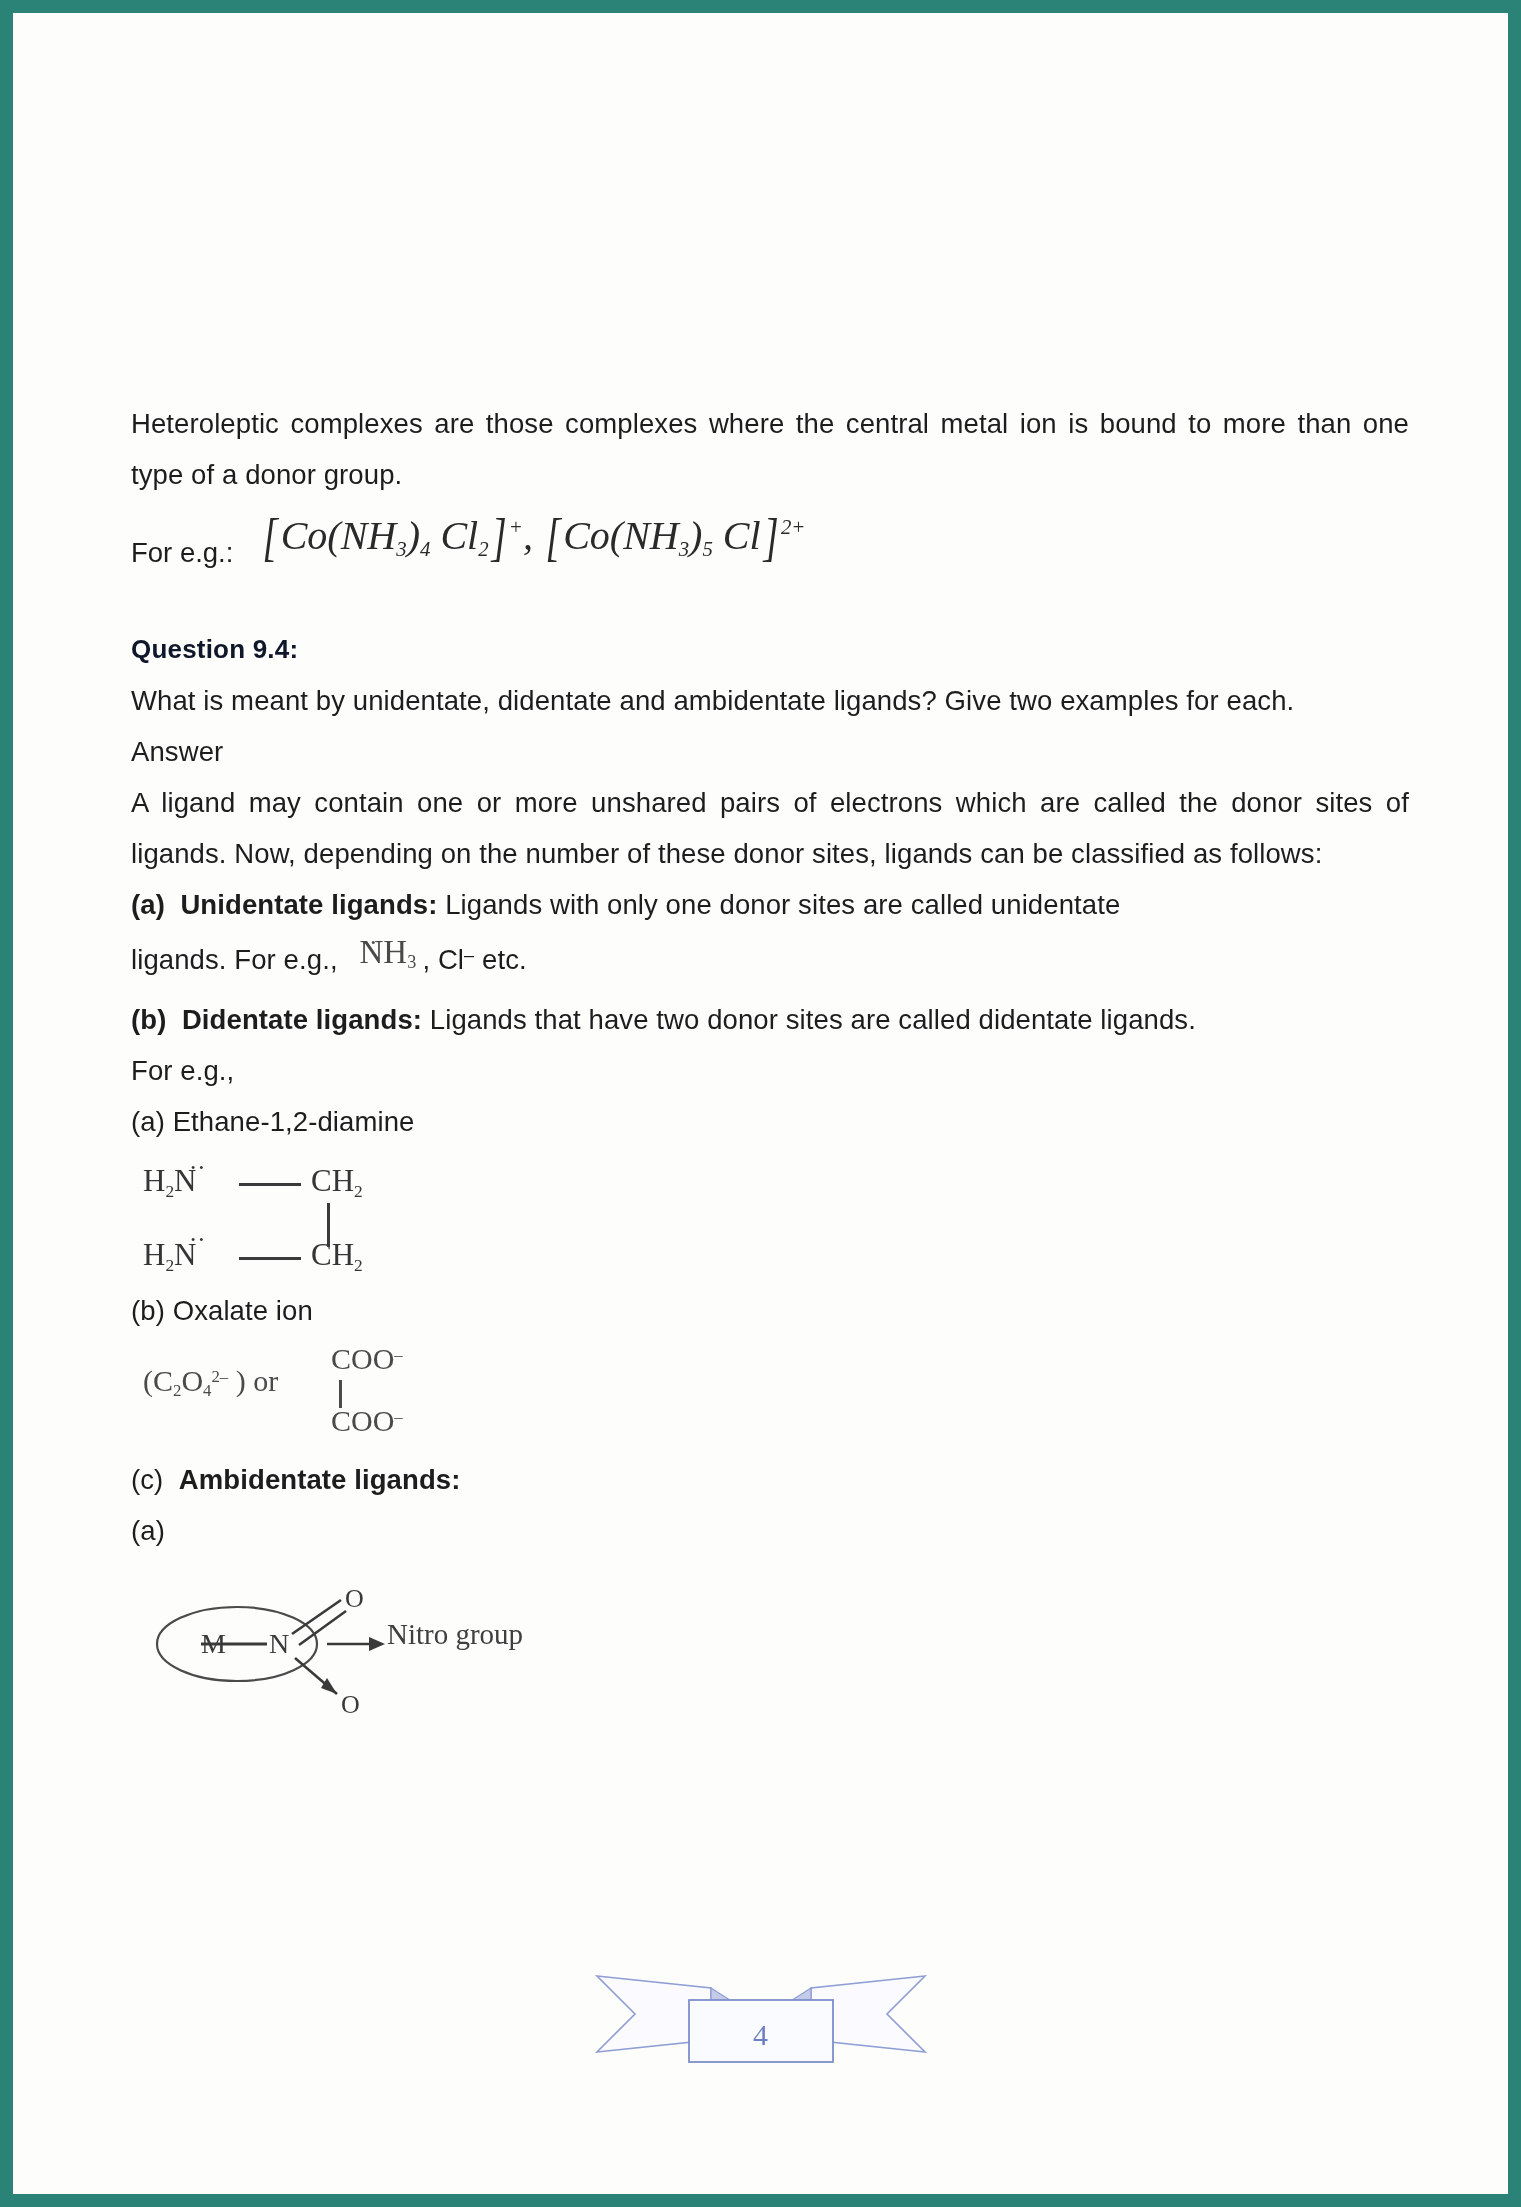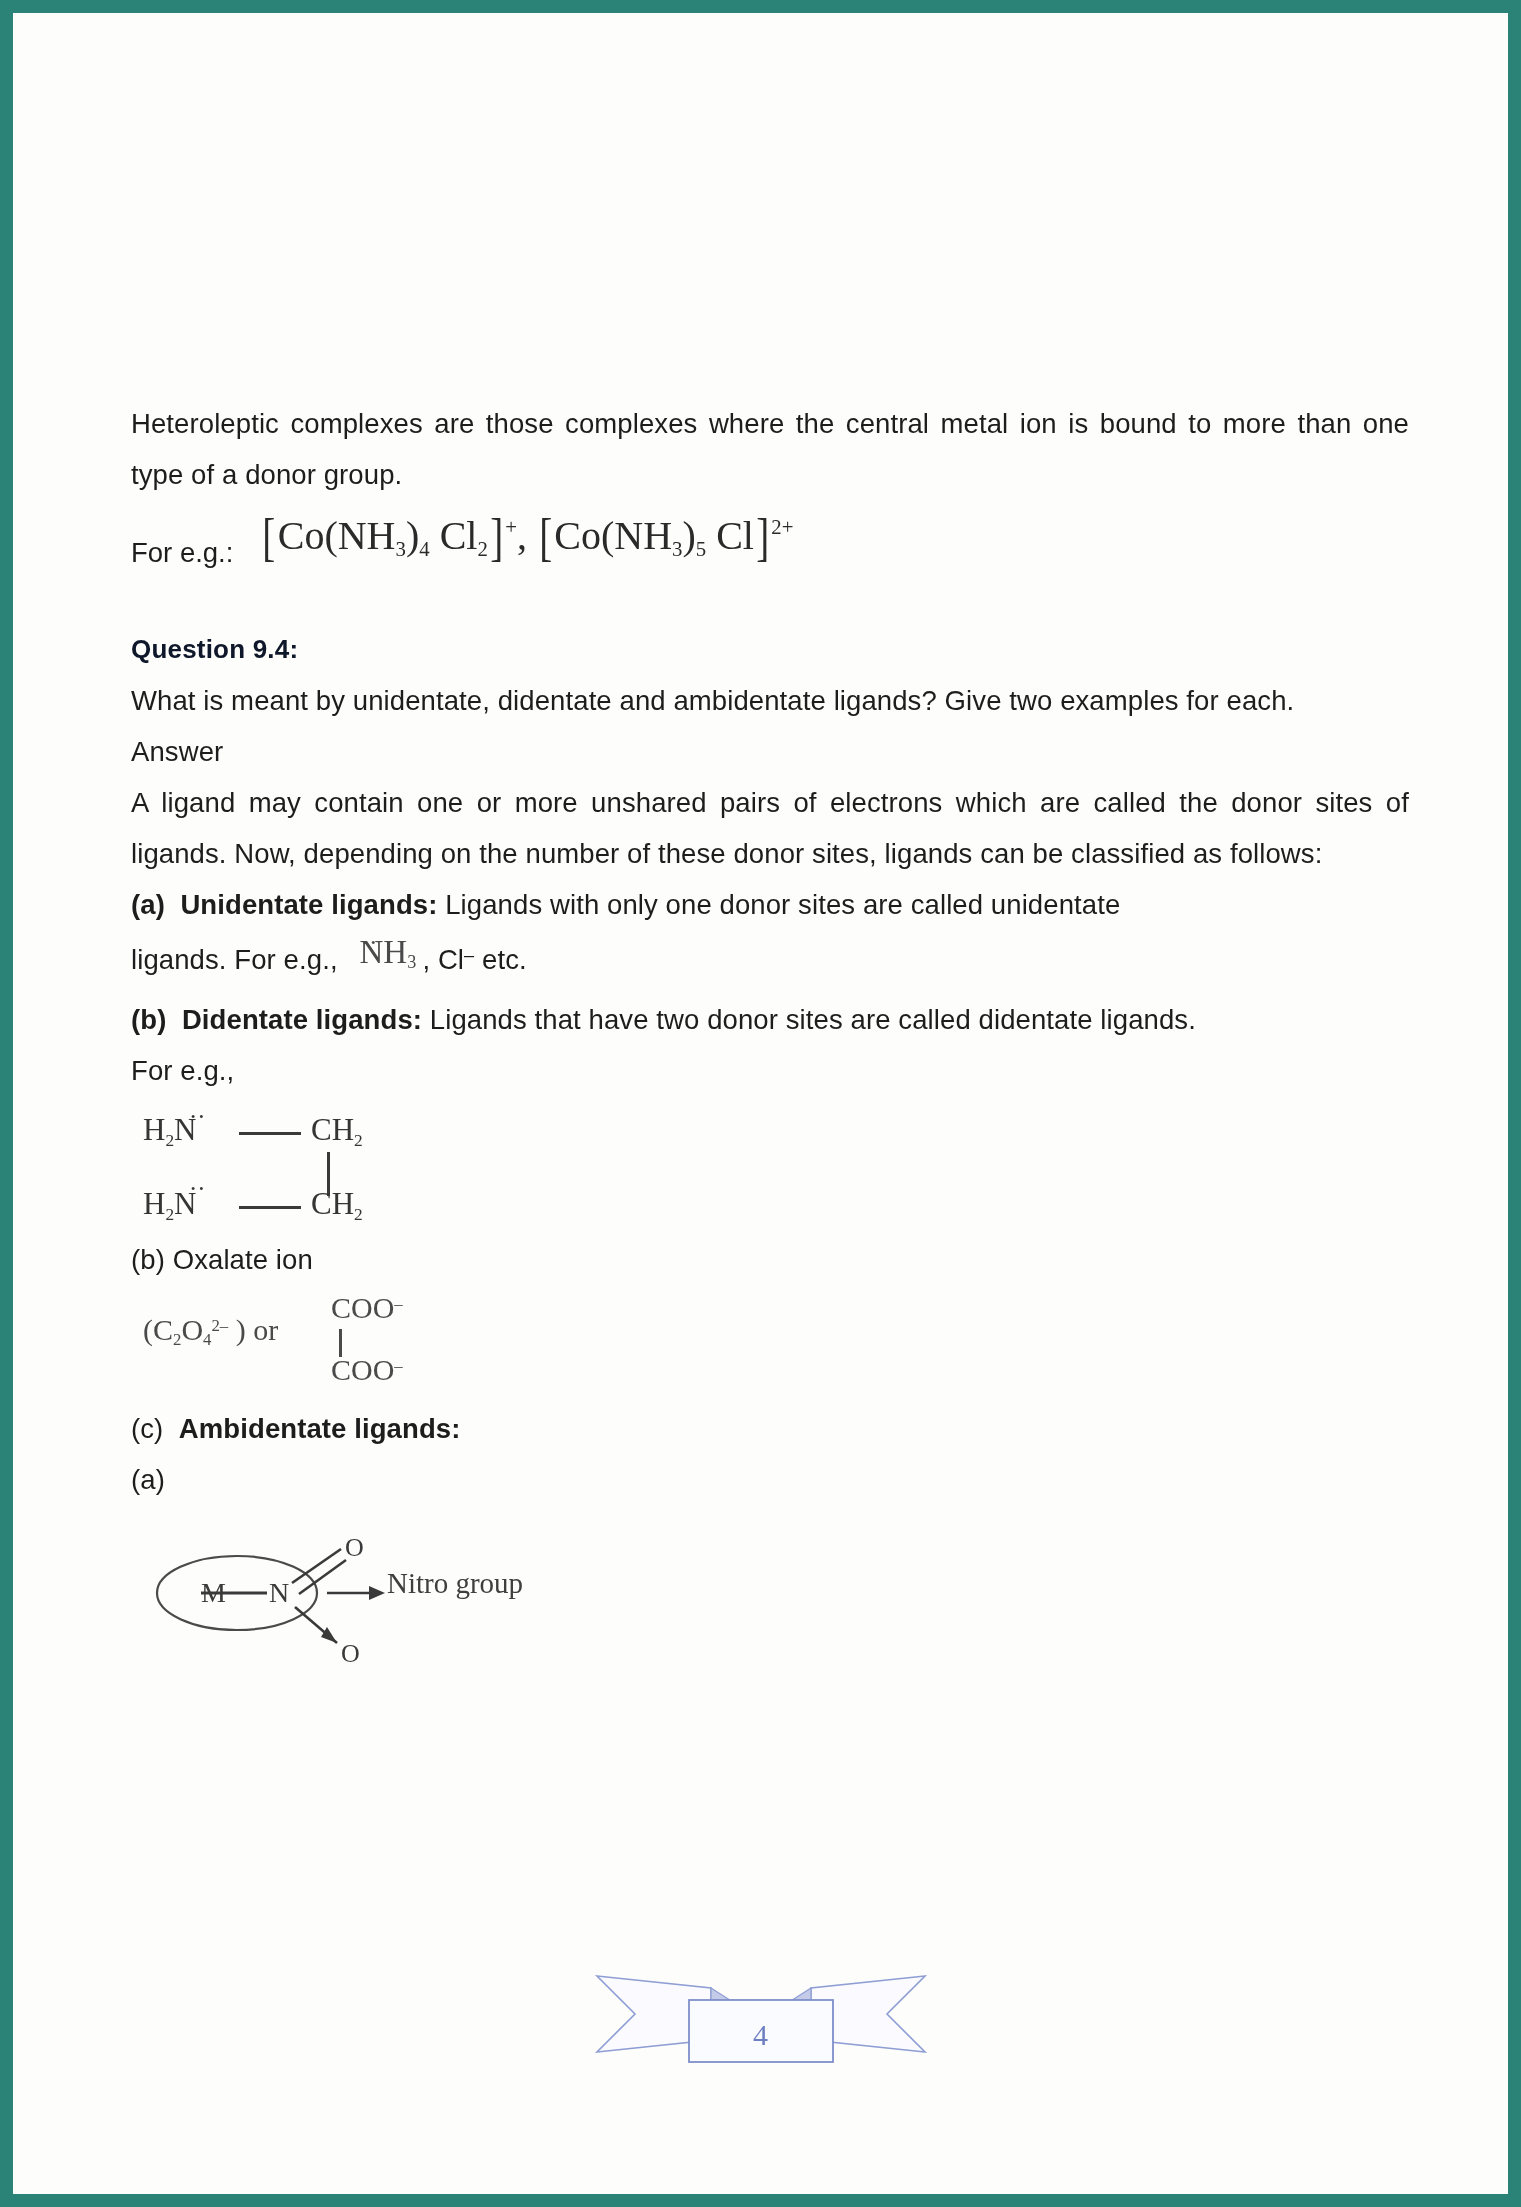--- a/index.html
+++ b/index.html
@@ -60,20 +60,21 @@
     letter-spacing: 0.2px;
   }
 
   .spacer-lg { height: 46px; }
   .spacer-sm { height: 10px; }
 
   
   .mathf {
     font-family: "Liberation Serif", serif;
     color: #2a2a2a;
+    font-style: italic;
   }
 
   .formula-line {
     display: flex;
     align-items: flex-end;
     gap: 27px;
   }
   .formula-label {
     font-size: 27.5px;
     line-height: 51px;
@@ -256,20 +257,21 @@
       <p class="body-text noj">
         <span>ligands. For e.g., </span><span class="nh3-box"><span class="lp">..</span><span>N</span><span>H</span><sub>3</sub></span><span>, Cl</span><sup class="chg">–</sup><span> etc.</span>
       </p>
 
       <p class="body-text">
         <b>(b)</b>&nbsp;&nbsp;<b>Didentate ligands:</b><span> Ligands that have two donor sites are called didentate ligands.</span>
       </p>
 
       <p class="body-text noj">For e.g.,</p>
 
+      <p class="body-text noj">(a)  Ethane-1,2-diamine</p>
 
       <div class="struct-en">
         <span class="lonepair" style="left:47px; top:-8px;">..</span>
         <span class="atom" style="left:0px; top:8px;"><span>H</span><sub>2</sub><span>N</span></span>
         <div class="hbond" style="left:96px; top:28px; width:62px;"></div>
         <span class="atom" style="left:168px; top:8px;"><span>CH</span><sub>2</sub></span>
 
         <div class="vbond" style="left:184px; top:48px; height:44px;"></div>
 
         <span class="lonepair" style="left:47px; top:64px;">..</span>

